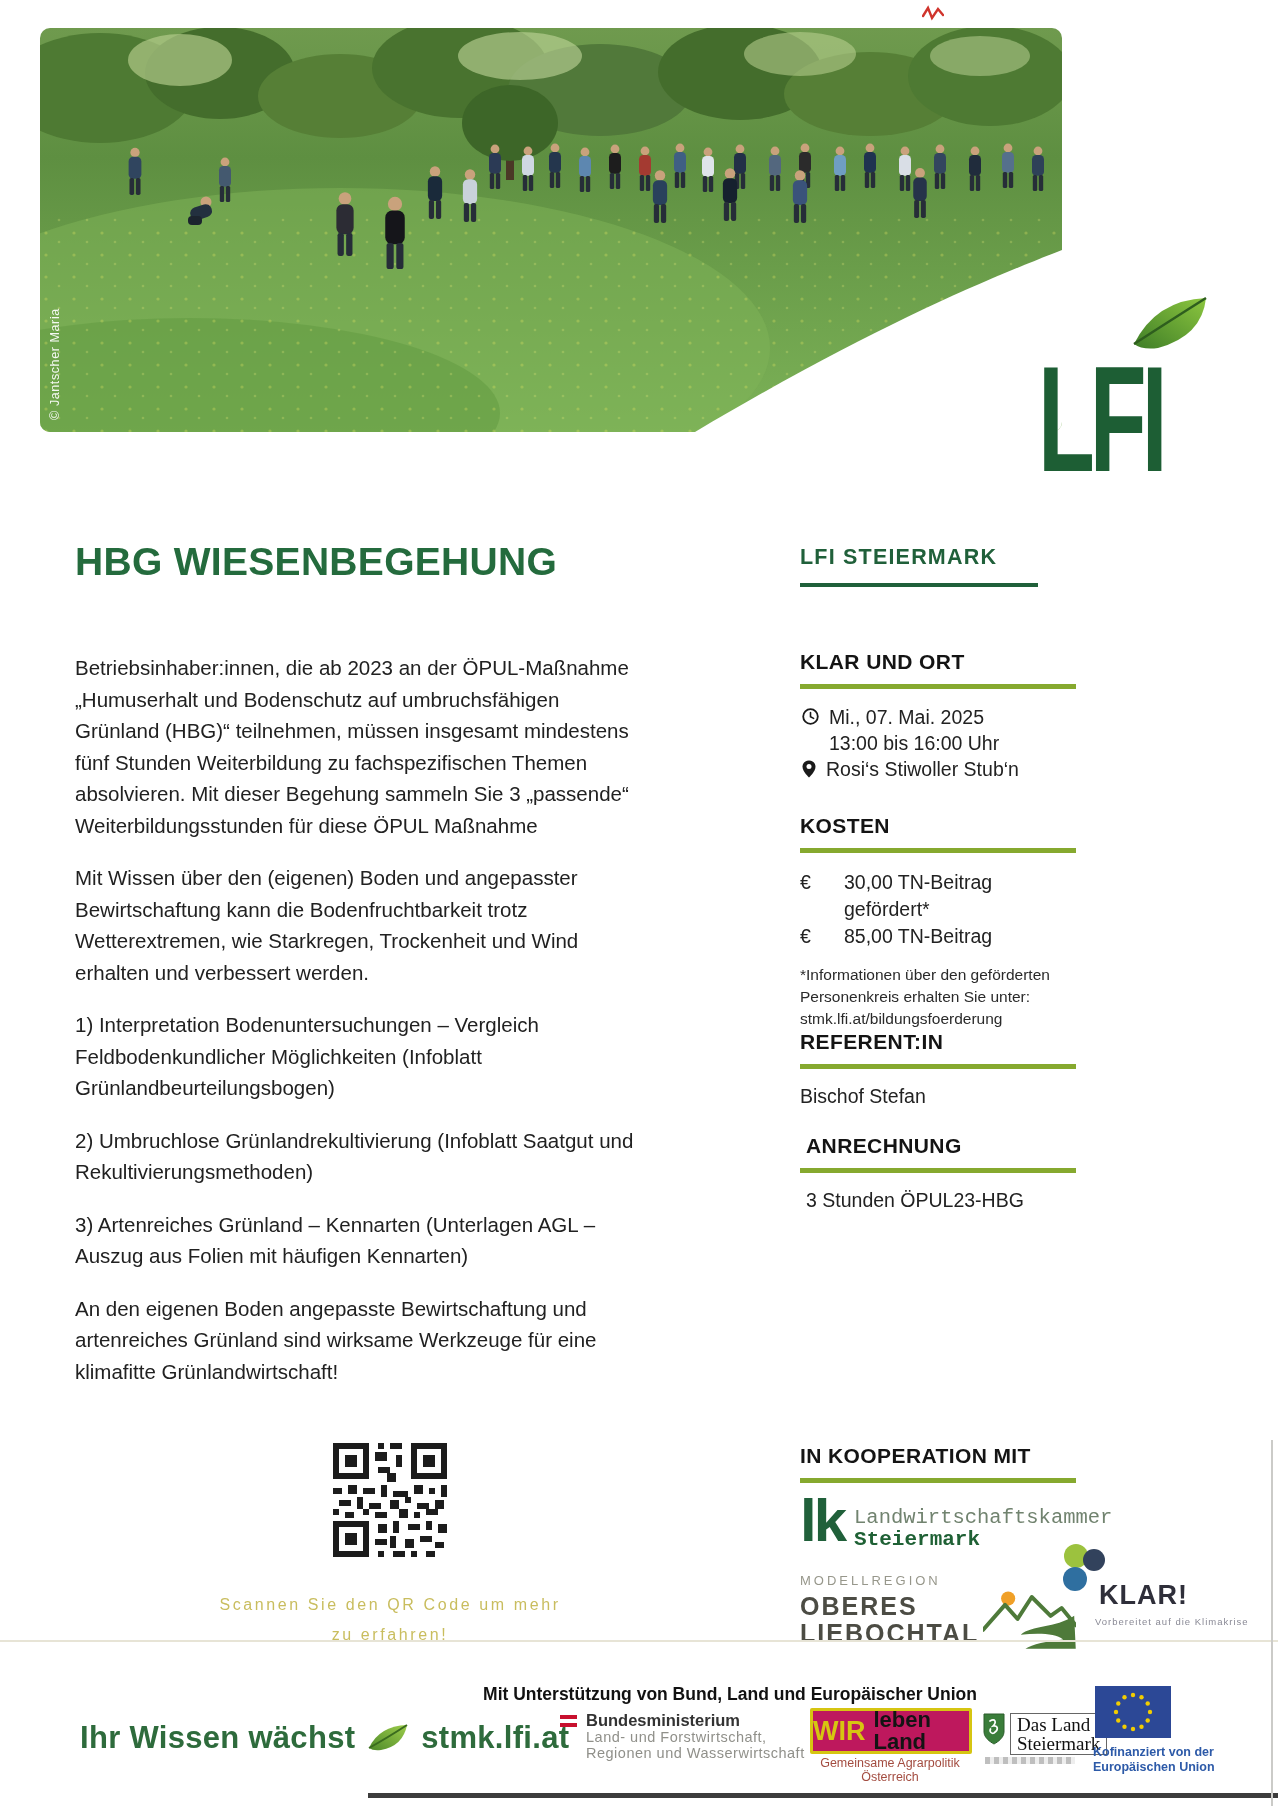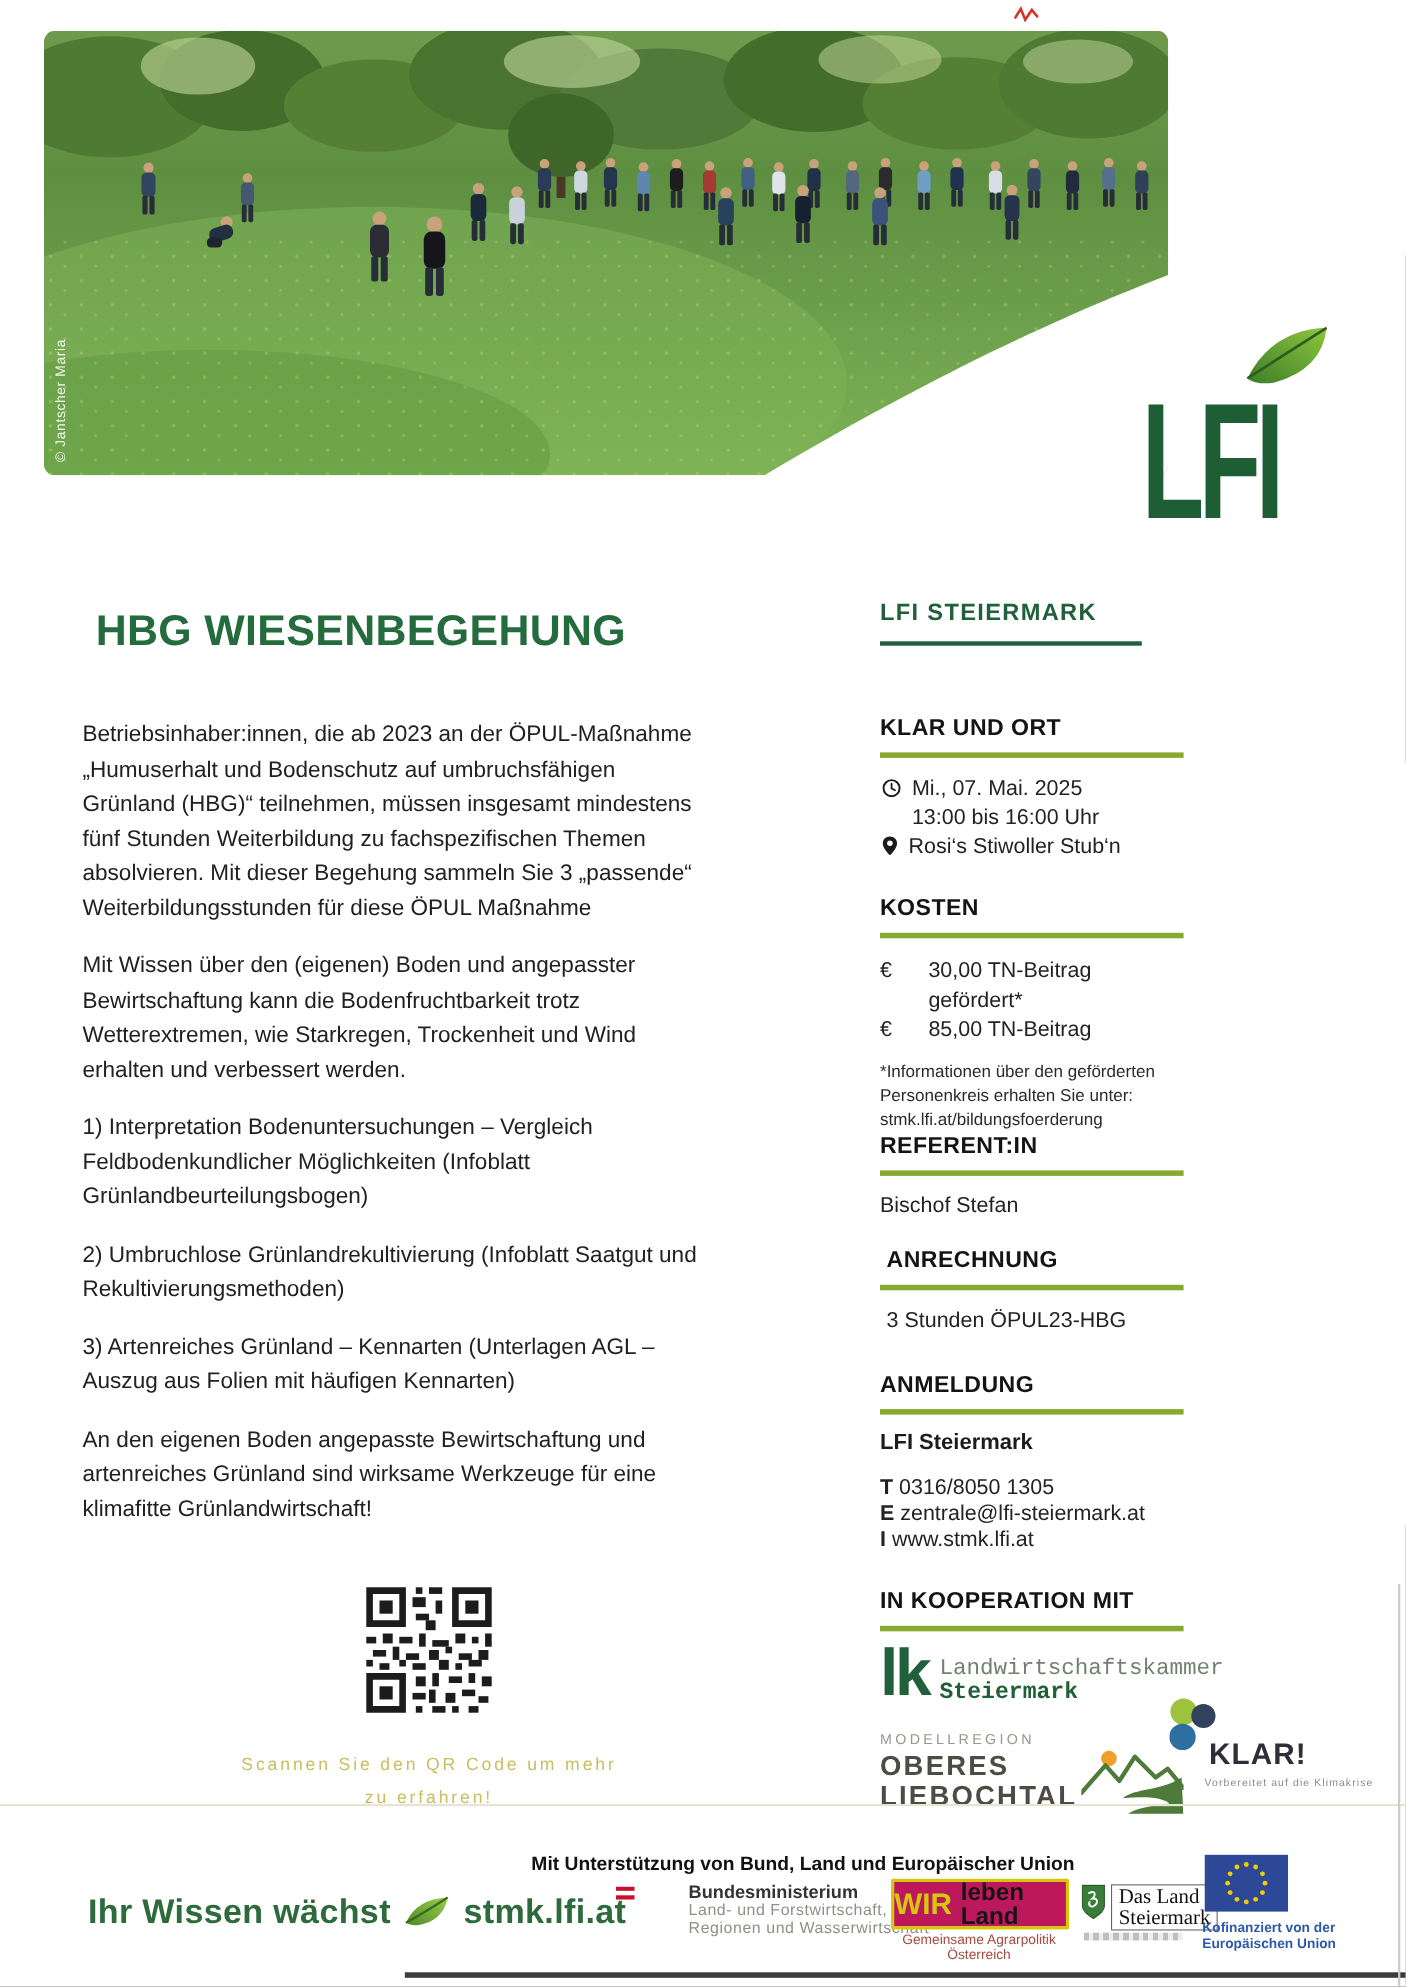--- a/index.html
+++ b/index.html
@@ -13,21 +13,21 @@
         color:rgba(255,255,255,.92);font-size:12.5px;letter-spacing:.6px;white-space:nowrap;}
 
   
   .lfi-words{position:absolute;left:790px;top:387px;width:240px;text-align:right;
         font-weight:700;color:#1f6135;font-size:25px;line-height:25.5px;}
   .lfi-acronym{position:absolute;left:1038px;top:344px;font-size:150px;font-weight:800;color:#1d5e34;
         letter-spacing:-8px;line-height:1;transform:scaleX(0.62);transform-origin:left top;}
   .lfi-leaf{position:absolute;left:1128px;top:292px;}
 
   
-  .title{position:absolute;left:75px;top:540px;margin:12px;font-size:39px;font-weight:700;
+  .title{position:absolute;left:75px;top:540px;margin:0;font-size:39px;font-weight:700;
         color:#246b3d;letter-spacing:.3px;}
   .body-col{position:absolute;left:75px;top:652px;width:570px;font-size:20.5px;line-height:31.5px;color:#212121;}
   .body-col p{margin:0 0 21px 0;}
 
   .qr{position:absolute;left:327px;top:1437px;width:126px;height:126px;}
   .qr-caption{position:absolute;left:175px;top:1590px;width:430px;text-align:center;
         color:#c9bd5e;font-size:16px;letter-spacing:2.6px;line-height:30px;}
 
   
   .sb{position:absolute;left:800px;width:276px;}
@@ -63,21 +63,21 @@
 
   
   .sep{position:absolute;left:0;top:1640px;width:1278px;height:2px;background:#e7e4d6;}
   .scan-bottom{position:absolute;left:368px;top:1793px;width:910px;height:5px;background:#3c3c3c;}
   .scan-right{position:absolute;left:1271px;top:1440px;width:2px;height:366px;background:#cbcbc8;}
   .red-mark{position:absolute;left:922px;top:5px;}
 
   
   .support{position:absolute;left:480px;top:1684px;width:500px;text-align:center;
         font-size:17.5px;font-weight:700;color:#111;}
-  .ministry{position:absolute;left:560px;top:1711px;display:flex;gap:40px;}
+  .ministry{position:absolute;left:560px;top:1711px;display:flex;}
   .ministry .flag{margin-top:4px;}
   .min-col{margin-left:9px;}
   .min-name{font-size:16.5px;font-weight:600;color:#333;line-height:19px;}
   .min-line{font-size:14.5px;color:#90908a;letter-spacing:.5px;line-height:15.5px;}
   .wir-box{position:absolute;left:810px;top:1708px;width:156px;height:40px;border:3px solid #d6c511;
         border-radius:2px;display:flex;align-items:center;justify-content:center;gap:8px;background:#be185d;}
   .wir-big{font-size:27px;font-weight:800;color:#d6c511;line-height:1;}
   .wir-rest{font-size:22px;font-weight:600;color:#141414;line-height:1;}
   .wir-sub{position:absolute;left:806px;top:1756px;width:168px;text-align:center;font-size:12.5px;color:#a34c40;}
   .stmk{position:absolute;left:983px;top:1713px;display:flex;}
@@ -305,39 +305,20 @@
     <div class="rule"></div>
     <div class="plain">Bischof Stefan</div>
   </div>
 
   <div class="sb" style="top:1134px">
     <div class="sb-head" style="padding-left:6px">ANRECHNUNG</div>
     <div class="rule"></div>
     <div class="plain" style="padding-left:6px">3 Stunden ÖPUL23-HBG</div>
   </div>
 
-  <div class="sb" style="top:1247px">
-    <div class="sb-head">ANMELDUNG</div>
-    <div class="rule"></div>
-    <div class="org">LFI Steiermark</div>
-    <div class="contact">
-      <div>
-        <b>T</b>
-        <span>0316/8050 1305</span>
-      </div>
-      <div>
-        <b>E</b>
-        <span>zentrale@lfi-steiermark.at</span>
-      </div>
-      <div>
-        <b>I</b>
-        <span>www.stmk.lfi.at</span>
-      </div>
-    </div>
-  </div>
 
   <div class="sb" style="top:1444px">
     <div class="sb-head">IN KOOPERATION MIT</div>
     <div class="rule"></div>
     <div class="lk-row">
       <div class="lk-mark">lk</div>
       <div class="lk-col">
         <div class="lk-name">Landwirtschaftskammer</div>
         <div class="lk-region">Steiermark</div>
       </div>

